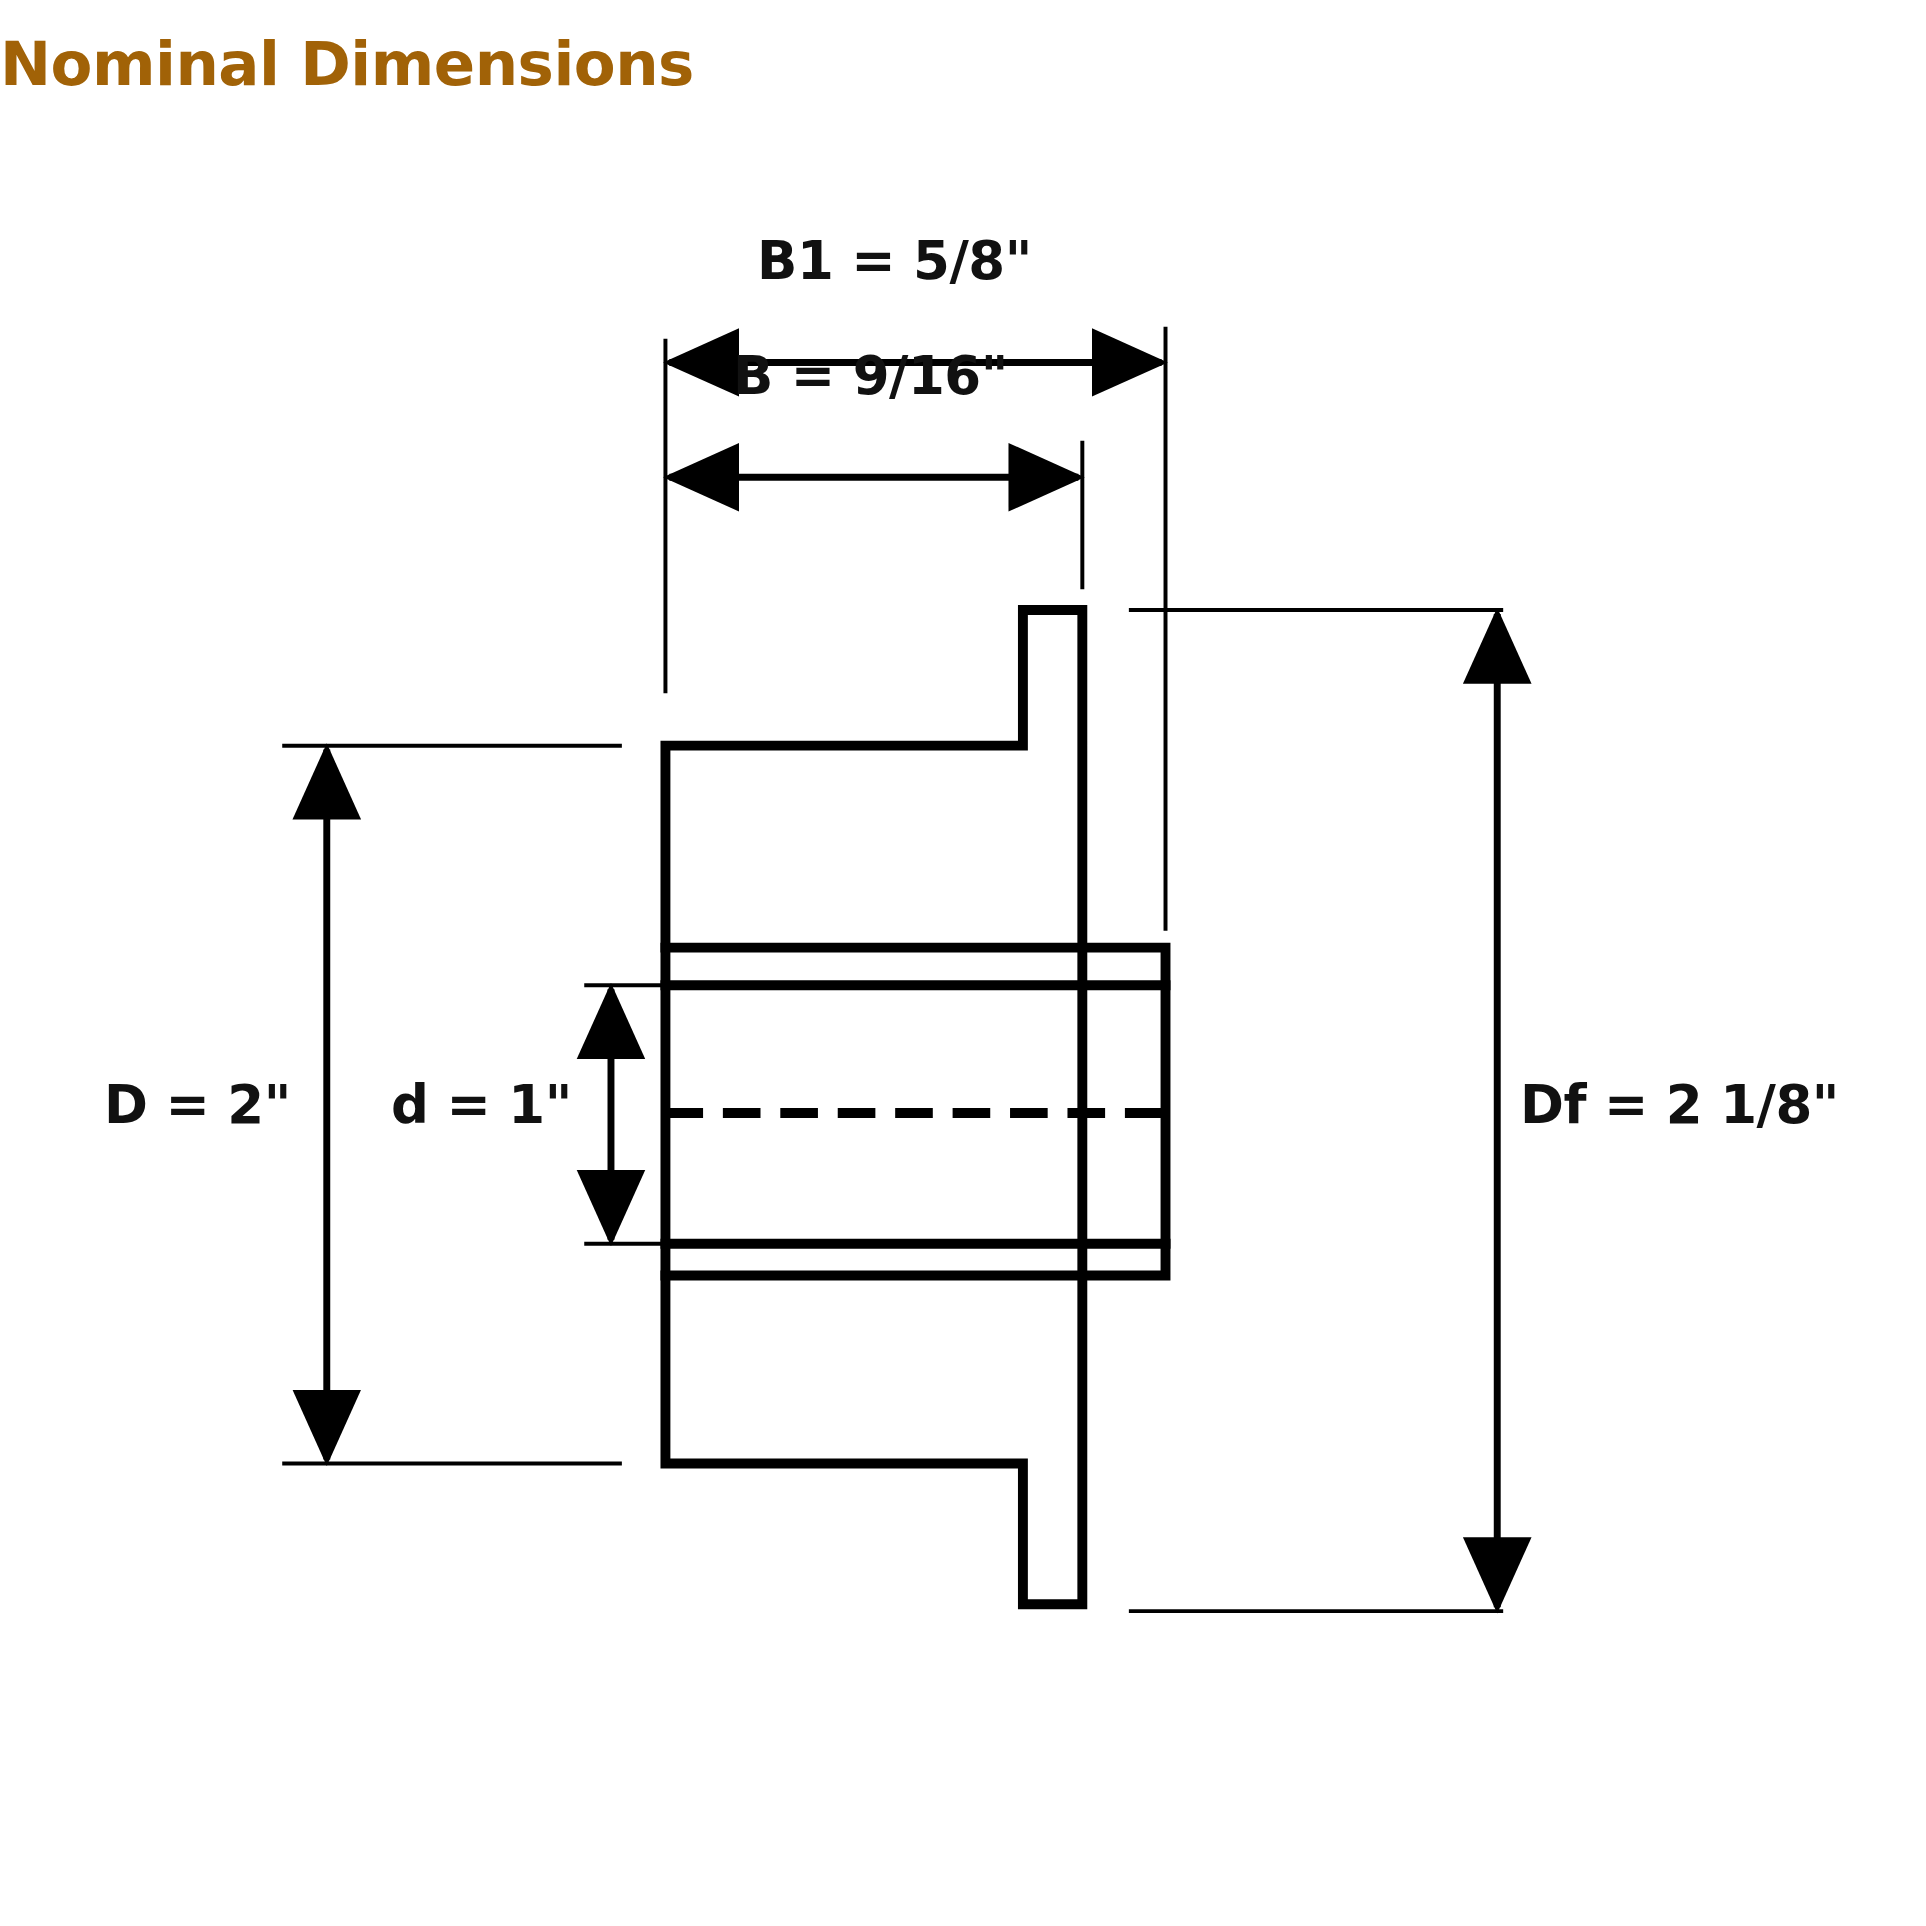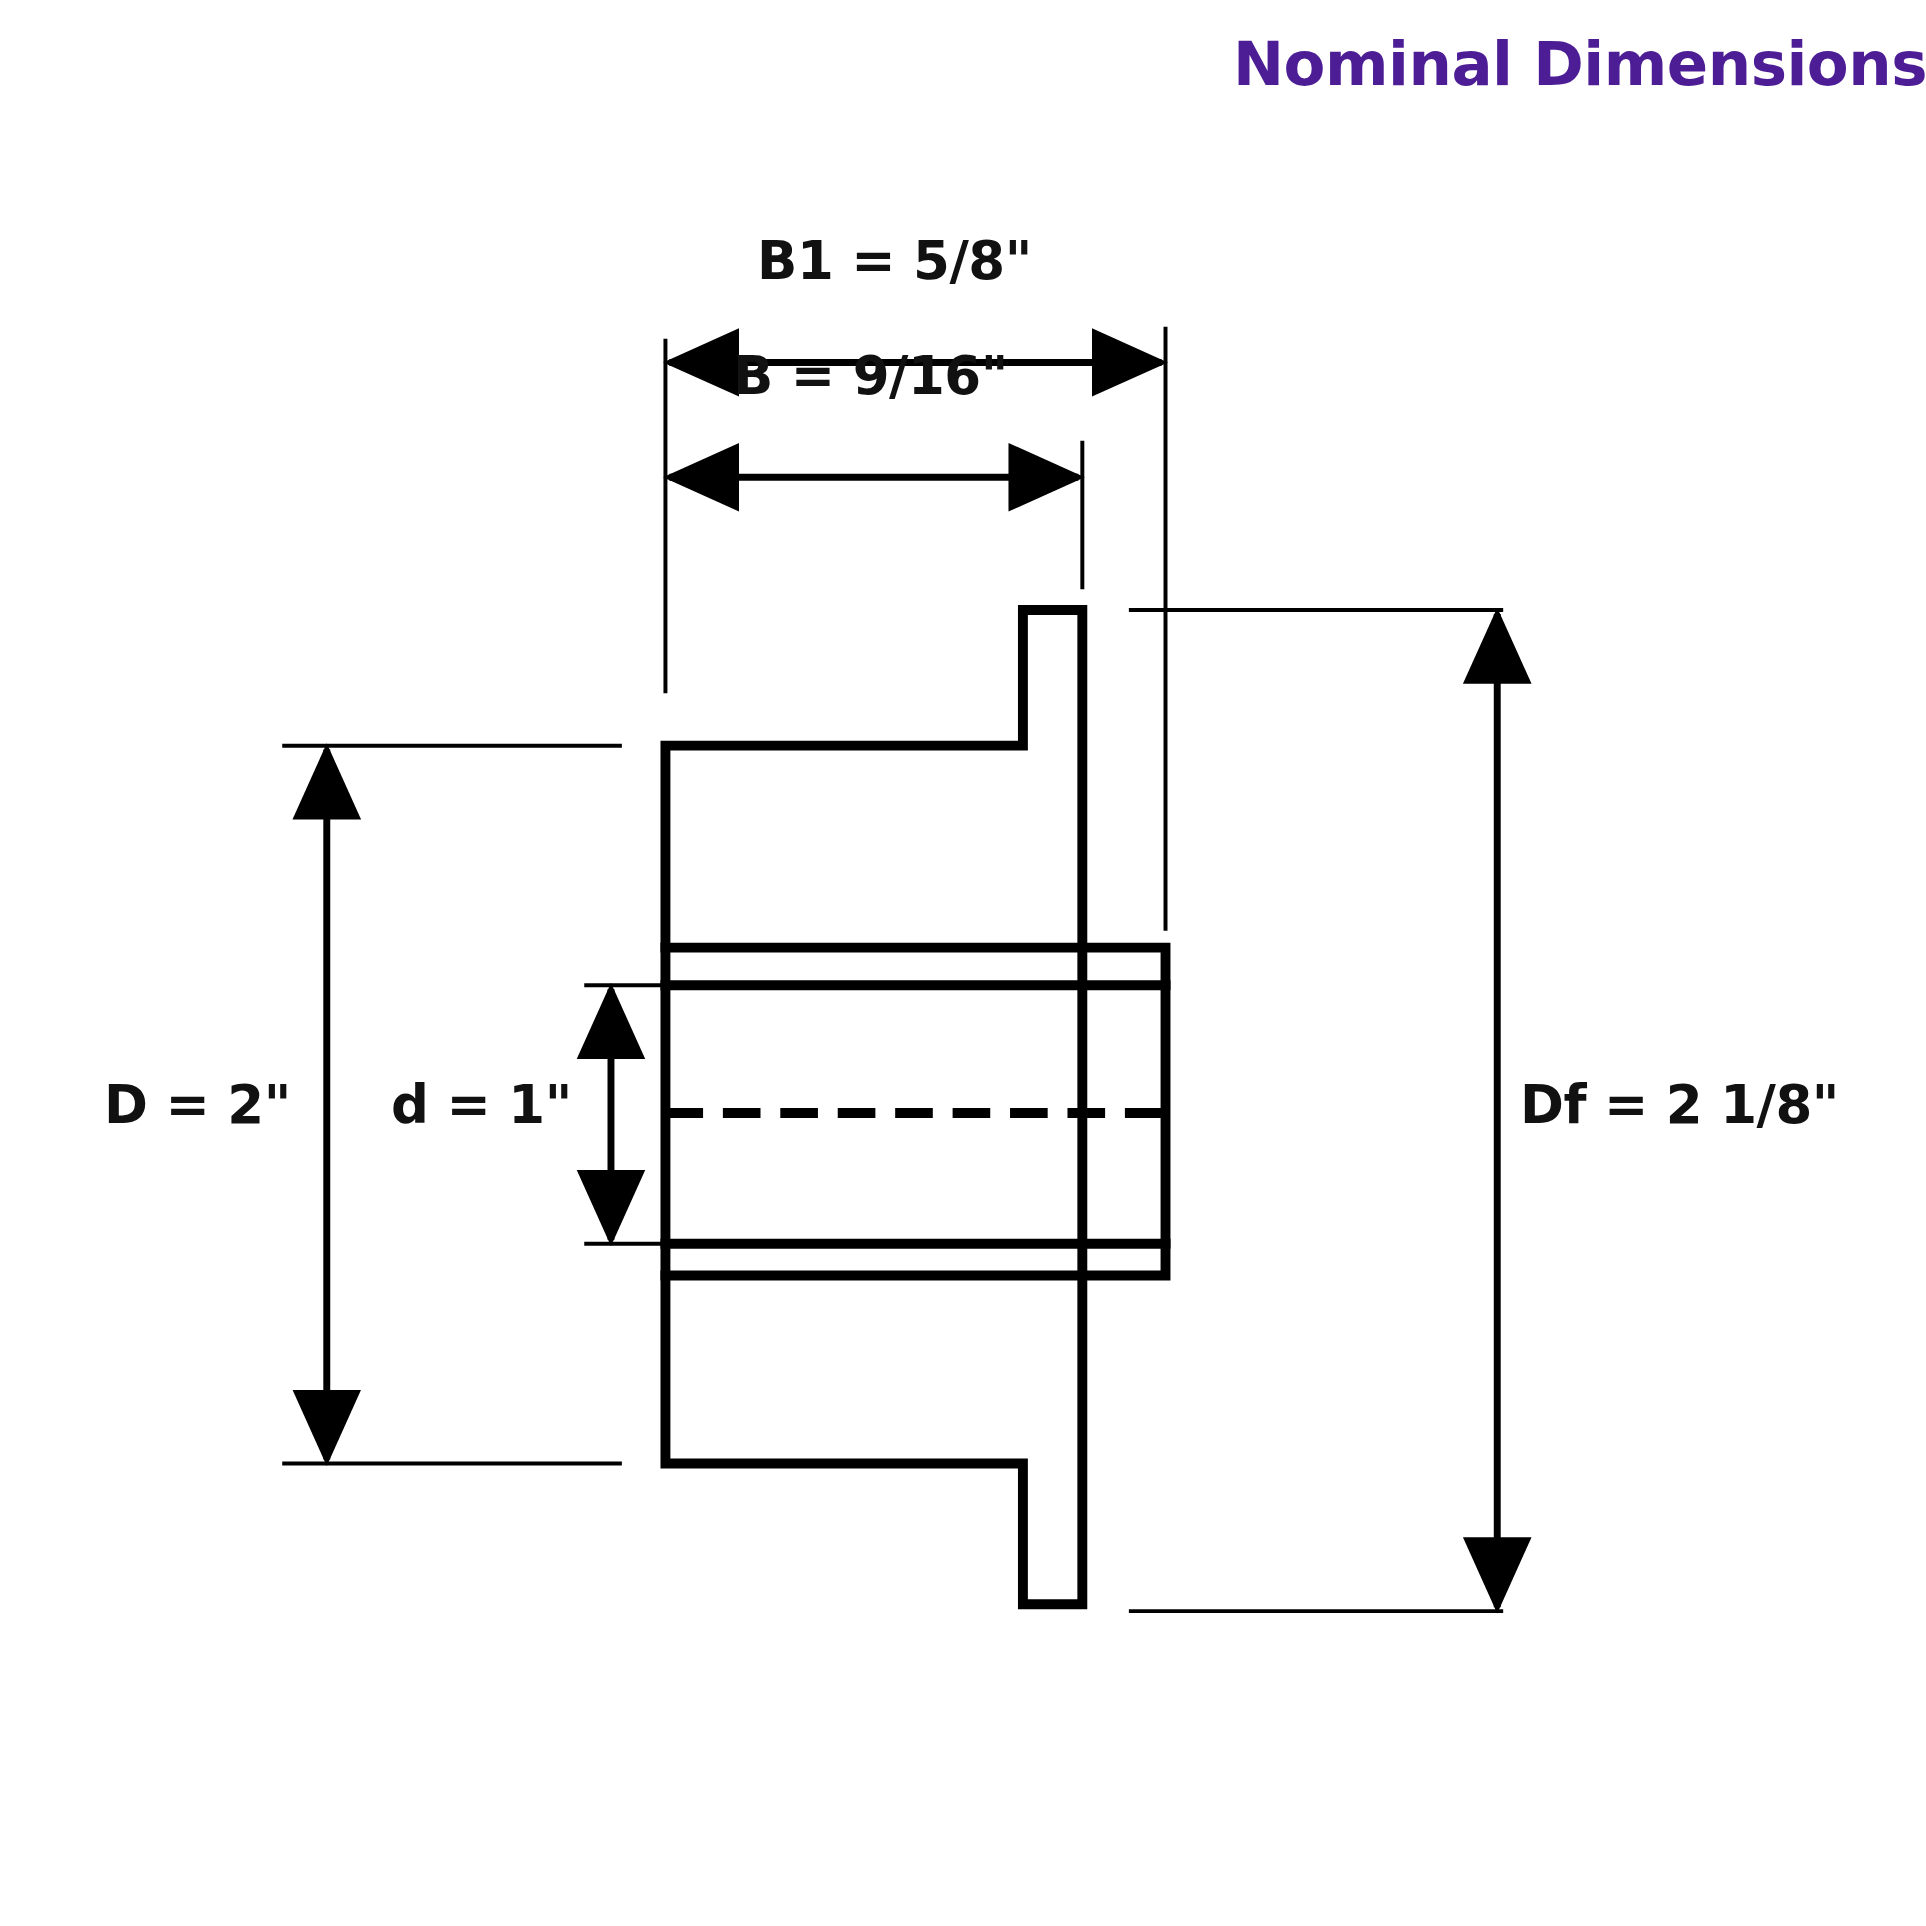--- a/index.html
+++ b/index.html
@@ -17,24 +17,24 @@
     position: relative;
     width: 1927px;
     height: 1927px;
     background: #ffffff;
   }
   #drawing-title {
     position: absolute;
     left: 0;
     top: 28px;
     width: 1927px;
-    text-align: right;
+    text-align: left;
     font-size: 61px;
     font-weight: 700;
-    color: #4c1d95;
+    color: #a16207;
     letter-spacing: -0.5px;
     font-family: "DejaVu Sans", "Liberation Sans", sans-serif;
   }
   #canvas-svg {
     position: absolute;
     left: 0;
     top: 0;
   }
   .dim-label {
     position: absolute;

